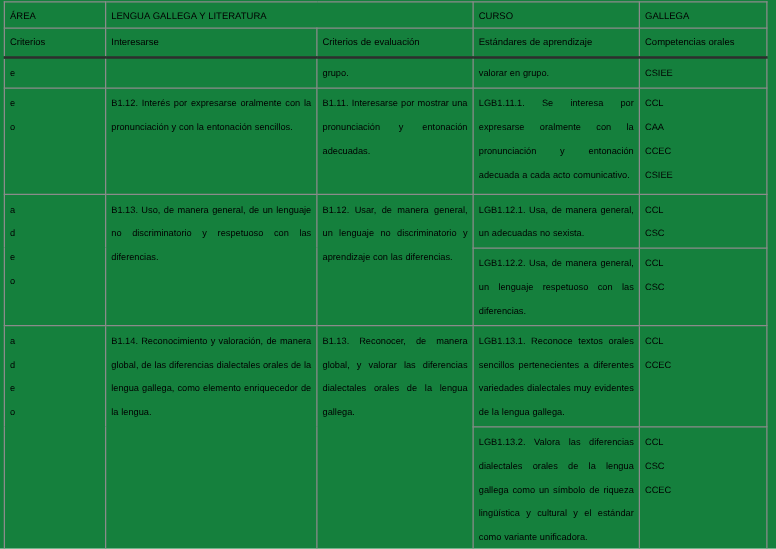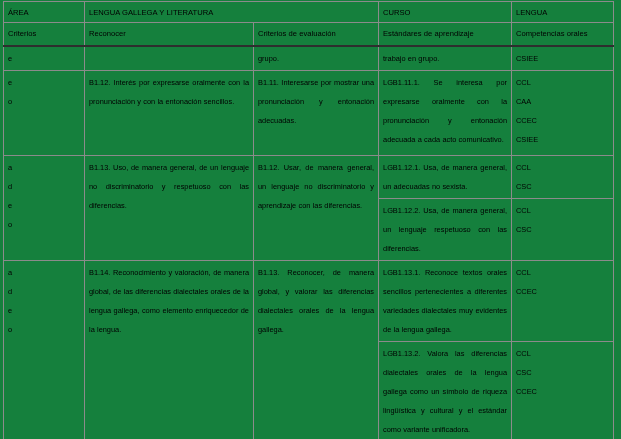--- a/index.html
+++ b/index.html
@@ -55,36 +55,36 @@
       <col style="width:125px">
       <col style="width:133px">
       <col style="width:102px">
     </colgroup>
 
     <tbody>
         <tr class="r-head1 h21">
       <td>ÁREA</td>
       <td colspan="2">LENGUA GALLEGA Y LITERATURA</td>
       <td>CURSO</td>
-      <td>LENGUA</td>
+      <td>GALLEGA</td>
     </tr>
 
     <tr class="r-head2 h23">
       <td>Criterios</td>
-      <td>Reconocer</td>
+      <td>Interesarse</td>
       <td>Criterios de evaluación</td>
       <td>Estándares de aprendizaje</td>
       <td>Competencias orales</td>
     </tr>
 
     <tr class="h22">
       <td class="pre">e</td>
       <td></td>
       <td class="just">grupo.</td>
-      <td class="just">trabajo en grupo.</td>
+      <td class="just">valorar en grupo.</td>
       <td class="pre">CSIEE</td>
     </tr>
 
     <tr class="h85">
       <td class="pre">e
 o</td>
       <td class="just">B1.12. Interés por expresarse oralmente con la pronunciación y con la entonación sencillos.</td>
       <td class="just">B1.11. Interesarse por mostrar una pronunciación y entonación adecuadas.</td>
       <td class="just">LGB1.11.1. Se interesa por expresarse oralmente con la pronunciación y entonación adecuada a cada acto comunicativo.</td>
       <td class="pre">CCL

